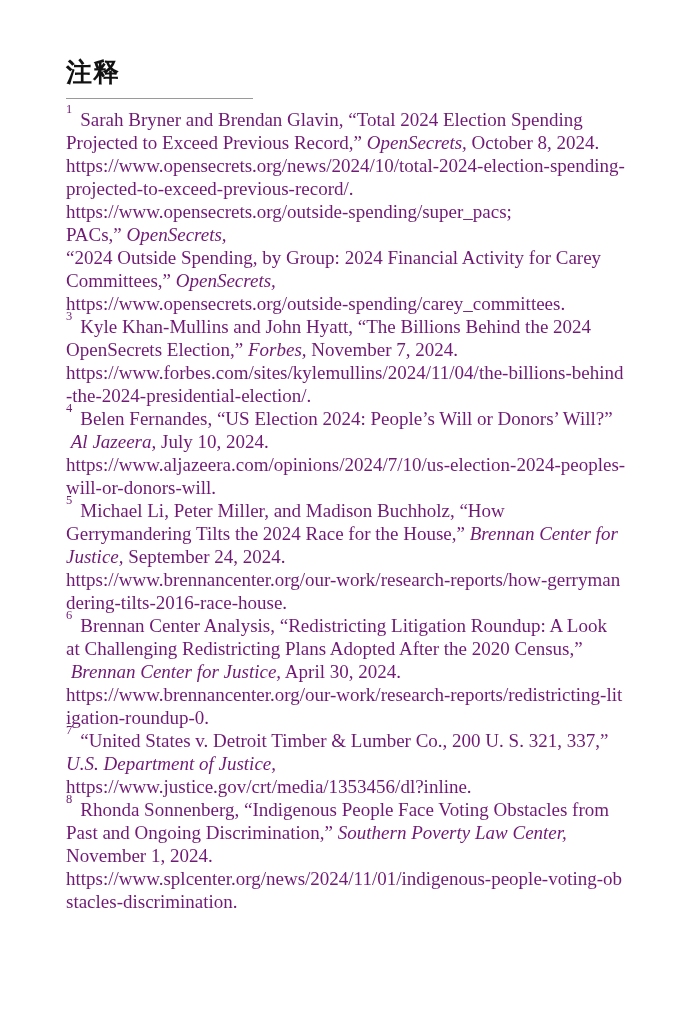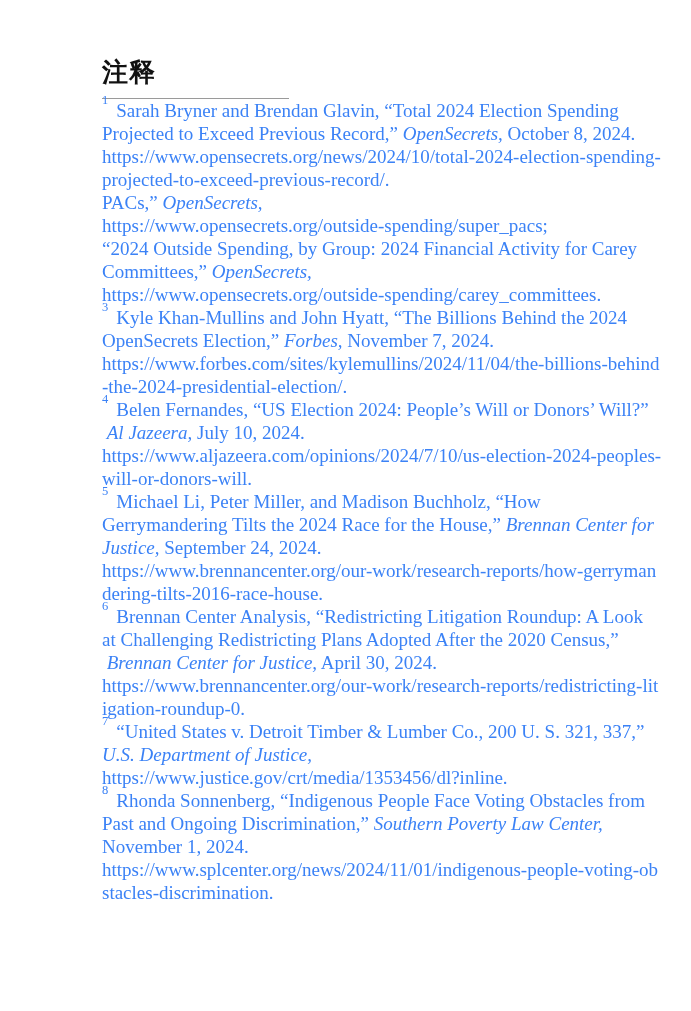--- a/index.html
+++ b/index.html
@@ -10,44 +10,45 @@
     }
     body {
       width: 691px;
       height: 1011px;
       overflow: hidden;
     }
     .page {
       box-sizing: border-box;
       width: 691px;
       height: 1011px;
-      padding: 57px 38px 0 102px;
+      padding: 57px 38px 0 66px;
       background: #ffffff;
     }
     .doc-title {
       margin: 0;
       font-family: "DejaVu Sans", "Liberation Sans", sans-serif;
       font-size: 26px;
       font-weight: 700;
       line-height: 30px;
       letter-spacing: 1px;
       color: #111111;
     }
     .fn-sep {
       width: 187px;
       height: 0;
       border: none;
       border-top: 1px solid #9a9a9a;
       margin: 11px 0 0 0;
     }
     .footnotes {
+      margin-top: 9px;
       font-family: "Liberation Serif", "DejaVu Serif", serif;
       font-size: 19px;
       line-height: 23px;
-      color: #3b82f6;
+      color: #701a75;
     }
     .fn-line {
       white-space: pre;
     }
     .fn-line .it {
       font-style: italic;
     }
     sup.fn-num {
       display: inline-block;
       font-size: 12.5px;
@@ -64,22 +65,22 @@
   <h1 class="doc-title">注释</h1>
   <div class="fn-sep"></div>
   <div class="footnotes">
       <div>
         <div class="fn-line"><sup class="fn-num">1</sup><span class="seg">Sarah Bryner and Brendan Glavin, “Total 2024 Election Spending</span></div>
         <div class="fn-line"><span class="seg">Projected to Exceed Previous Record,” </span><span class="seg it">OpenSecrets,</span><span class="seg"> October 8, 2024.</span></div>
         <div class="fn-line"><span class="seg">https://www.opensecrets.org/news/2024/10/total-2024-election-spending-</span></div>
         <div class="fn-line"><span class="seg">projected-to-exceed-previous-record/.</span></div>
       </div>
       <div>
+        <div class="fn-line"><span class="seg">https://www.opensecrets.org/outside-spending/super_pacs;</span></div>
         <div class="fn-line"><span class="seg">PACs,” </span><span class="seg it">OpenSecrets,</span></div>
-        <div class="fn-line"><span class="seg">https://www.opensecrets.org/outside-spending/super_pacs;</span></div>
         <div class="fn-line"><span class="seg">“2024 Outside Spending, by Group: 2024 Financial Activity for Carey</span></div>
         <div class="fn-line"><span class="seg">Committees,” </span><span class="seg it">OpenSecrets,</span></div>
         <div class="fn-line"><span class="seg">https://www.opensecrets.org/outside-spending/carey_committees.</span></div>
       </div>
       <div>
         <div class="fn-line"><sup class="fn-num">3</sup><span class="seg">Kyle Khan-Mullins and John Hyatt, “The Billions Behind the 2024</span></div>
         <div class="fn-line"><span class="seg">OpenSecrets Election,” </span><span class="seg it">Forbes,</span><span class="seg"> November 7, 2024.</span></div>
         <div class="fn-line"><span class="seg">https://www.forbes.com/sites/kylemullins/2024/11/04/the-billions-behind</span></div>
         <div class="fn-line"><span class="seg">-the-2024-presidential-election/.</span></div>
       </div>

